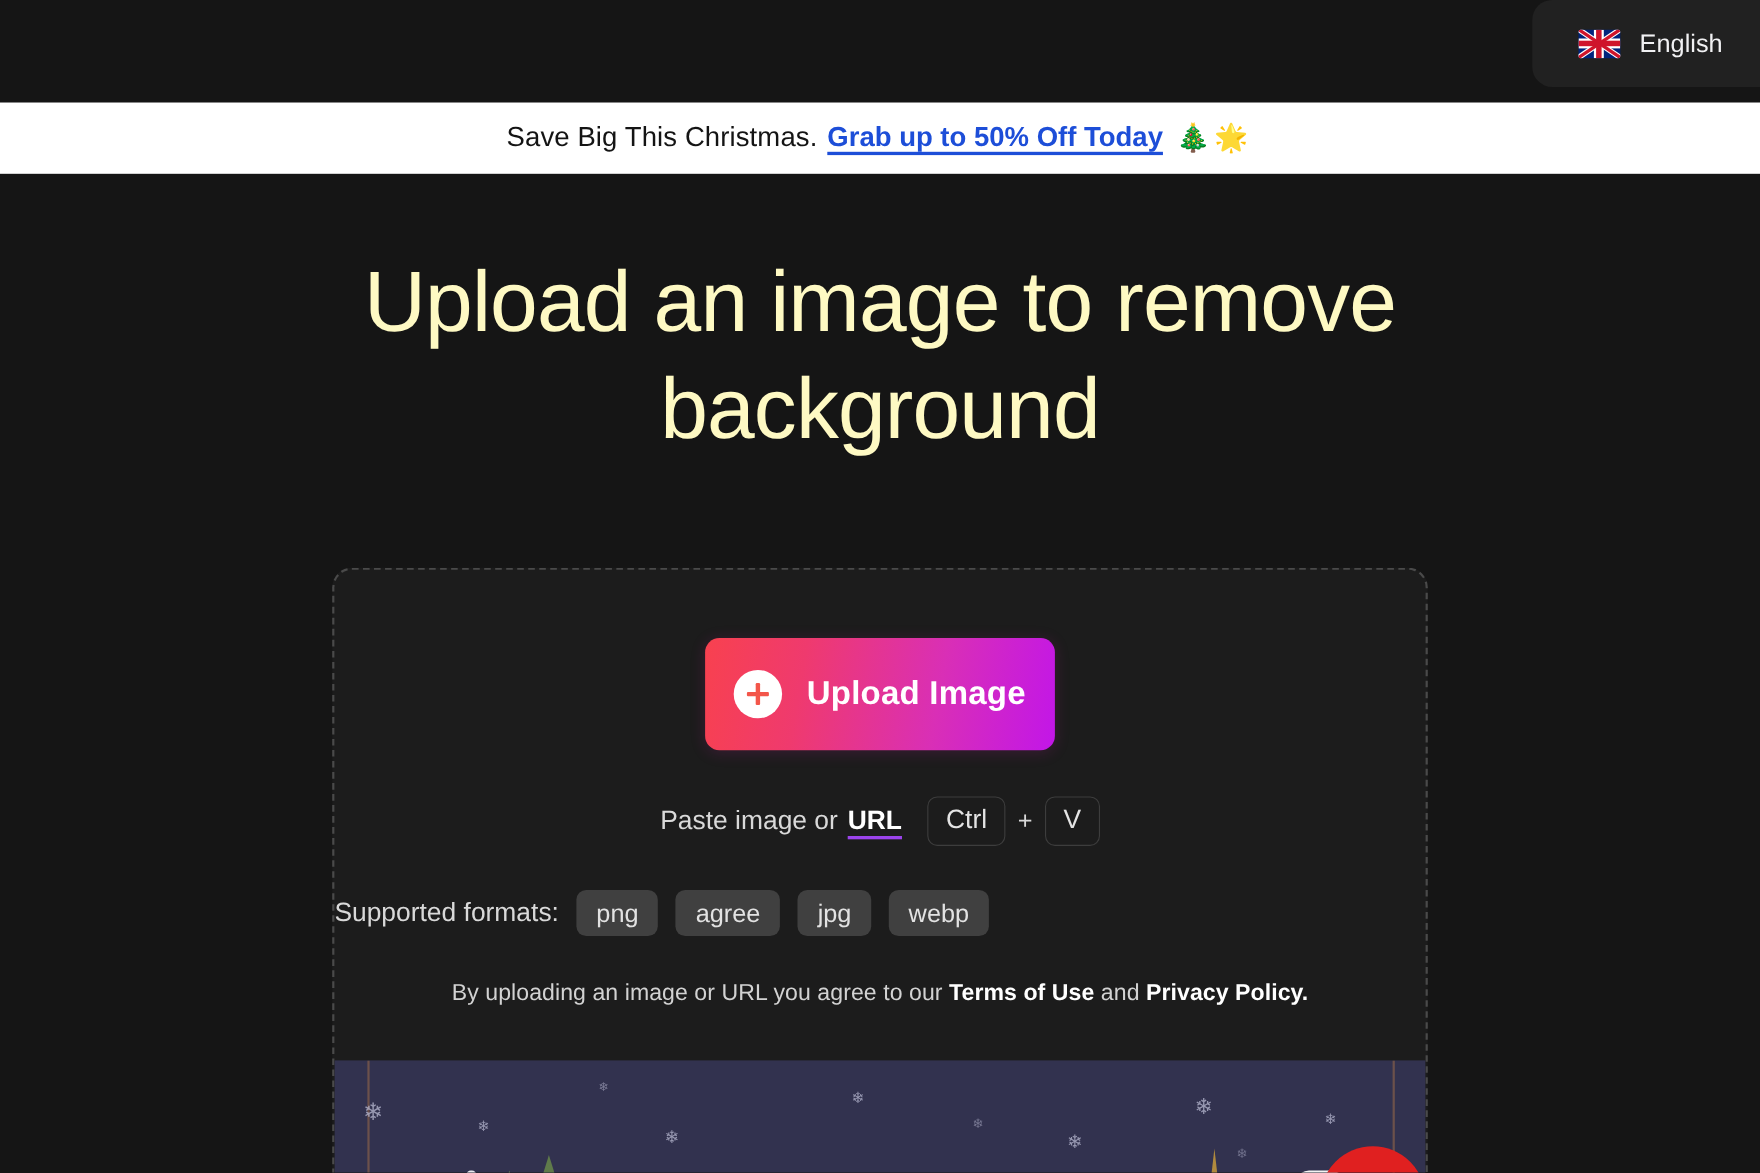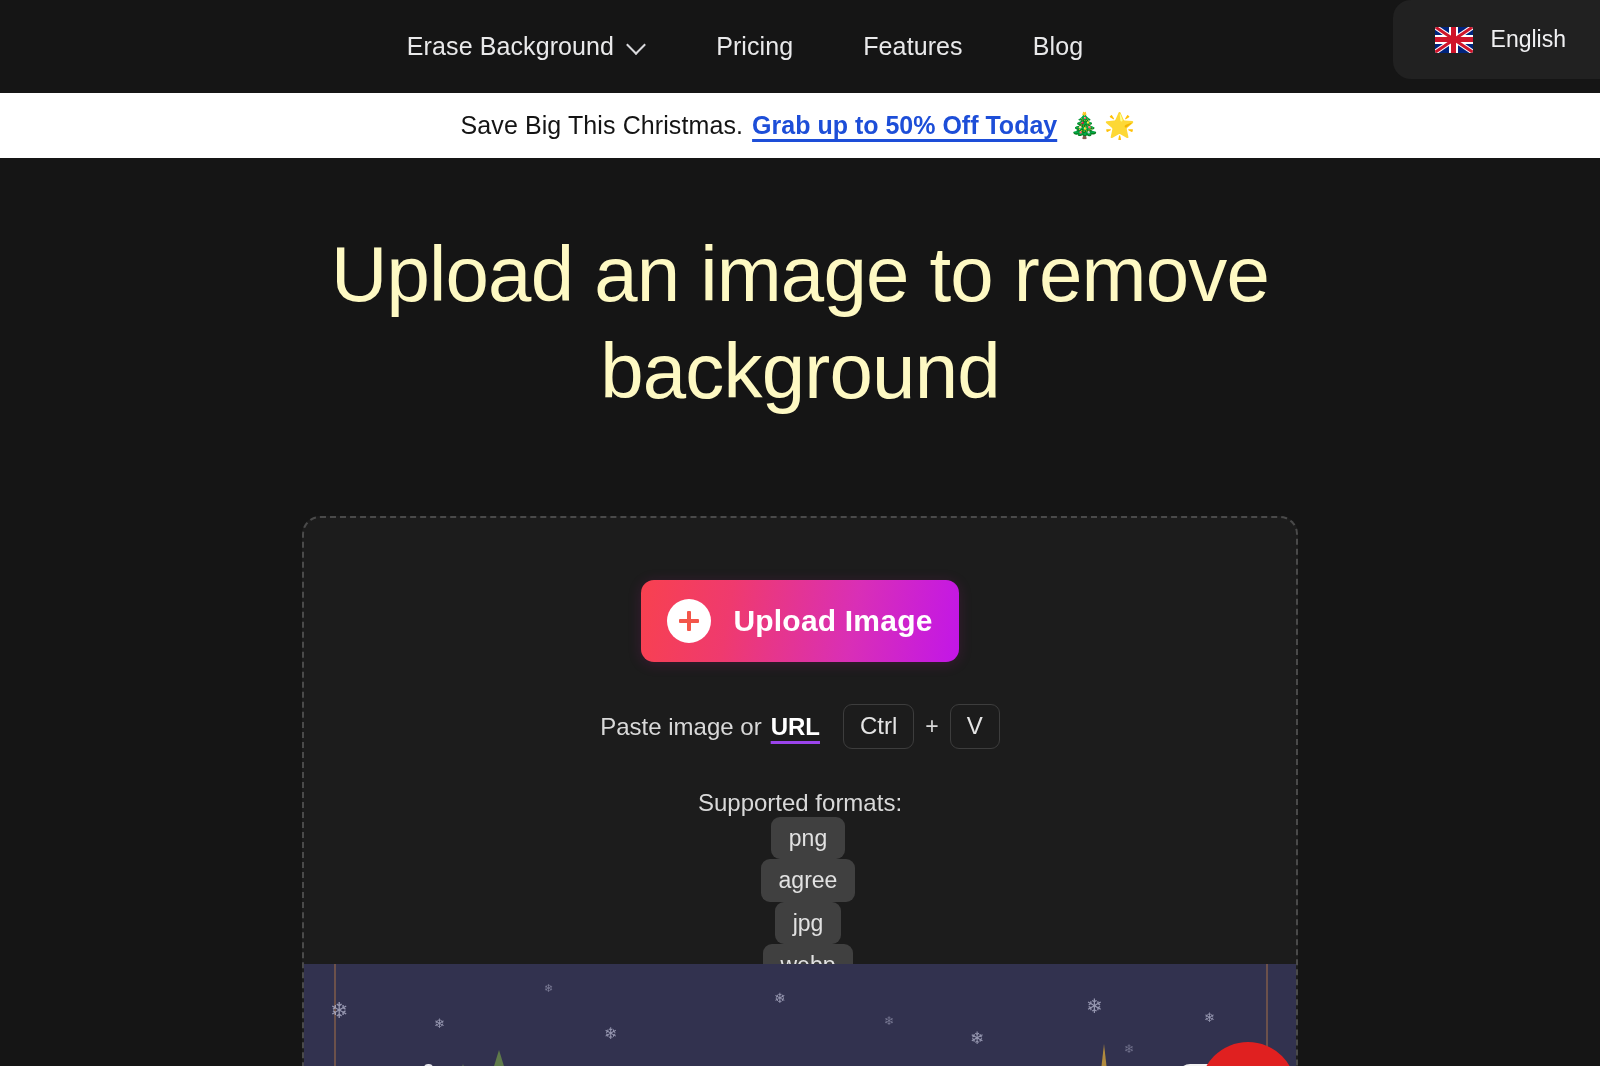--- a/index.html
+++ b/index.html
@@ -175,21 +175,21 @@
     overflow: hidden;
     position: relative;
   }
 
   .upload-btn {
     display: flex;
     align-items: center;
     justify-content: center;
     gap: 22px;
     width: 318px;
-    height: 82px;
+    height: 102px;
     margin: 0 auto;
     border: none;
     border-radius: 13px;
     background: linear-gradient(100deg, #f8414f 0%, #ef3a6e 28%, #d92fb6 66%, #c216e8 100%);
     cursor: pointer;
     font-family: inherit;
     box-shadow: 0 2px 14px rgba(200,30,160,0.18);
     text-align: center;
   }
   .plus-circle {
@@ -256,25 +256,24 @@
     color: #e4e4e4;
     line-height: 1.1;
     background: #1c1c1c;
   }
   .kplus { margin: 0 11px; font-size: 23px; color: #d8d8d8; }
   .kc-first { margin-left: 23px; }
 
   .formats-row {
     display: flex;
     align-items: center;
-    justify-content: flex-end;
+    justify-content: flex-start;
     margin-top: 40px;
     font-size: 24px;
     color: #d9d9d9;
-    flex-direction: column;
   }
   .fmt-pill {
     background: #404040;
     border-radius: 9px;
     padding: 8px 18px;
     font-size: 23px;
     color: #e2e2e2;
     margin-left: 16px;
     line-height: 1.15;
   }
@@ -350,40 +349,20 @@
     position: absolute;
     top: 0; bottom: 0;
     width: 2px;
     background: rgba(180,120,70,0.45);
   }
 </style>
 </head>
 <body>
 
 <div class="nav">
-  <div class="nav-inner">
-
-    <div class="nav-item">
-      <span>Erase Background</span>
-      <span class="chev"></span>
-    </div>
-
-    <div class="nav-item">
-      <span>Pricing</span>
-    </div>
-
-    <div class="nav-item">
-      <span>Features</span>
-    </div>
-
-    <div class="nav-item">
-      <span>Blog</span>
-    </div>
-
-  </div>
 
   <div class="lang-pill">
     <span class="flag-uk">
       <i class="cw-h"></i>
         <i class="cw-v"></i>
       <i class="d1"></i>
         <i class="d2"></i>
       <i class="d3"></i>
         <i class="d4"></i>
       <i class="cr-h"></i>

